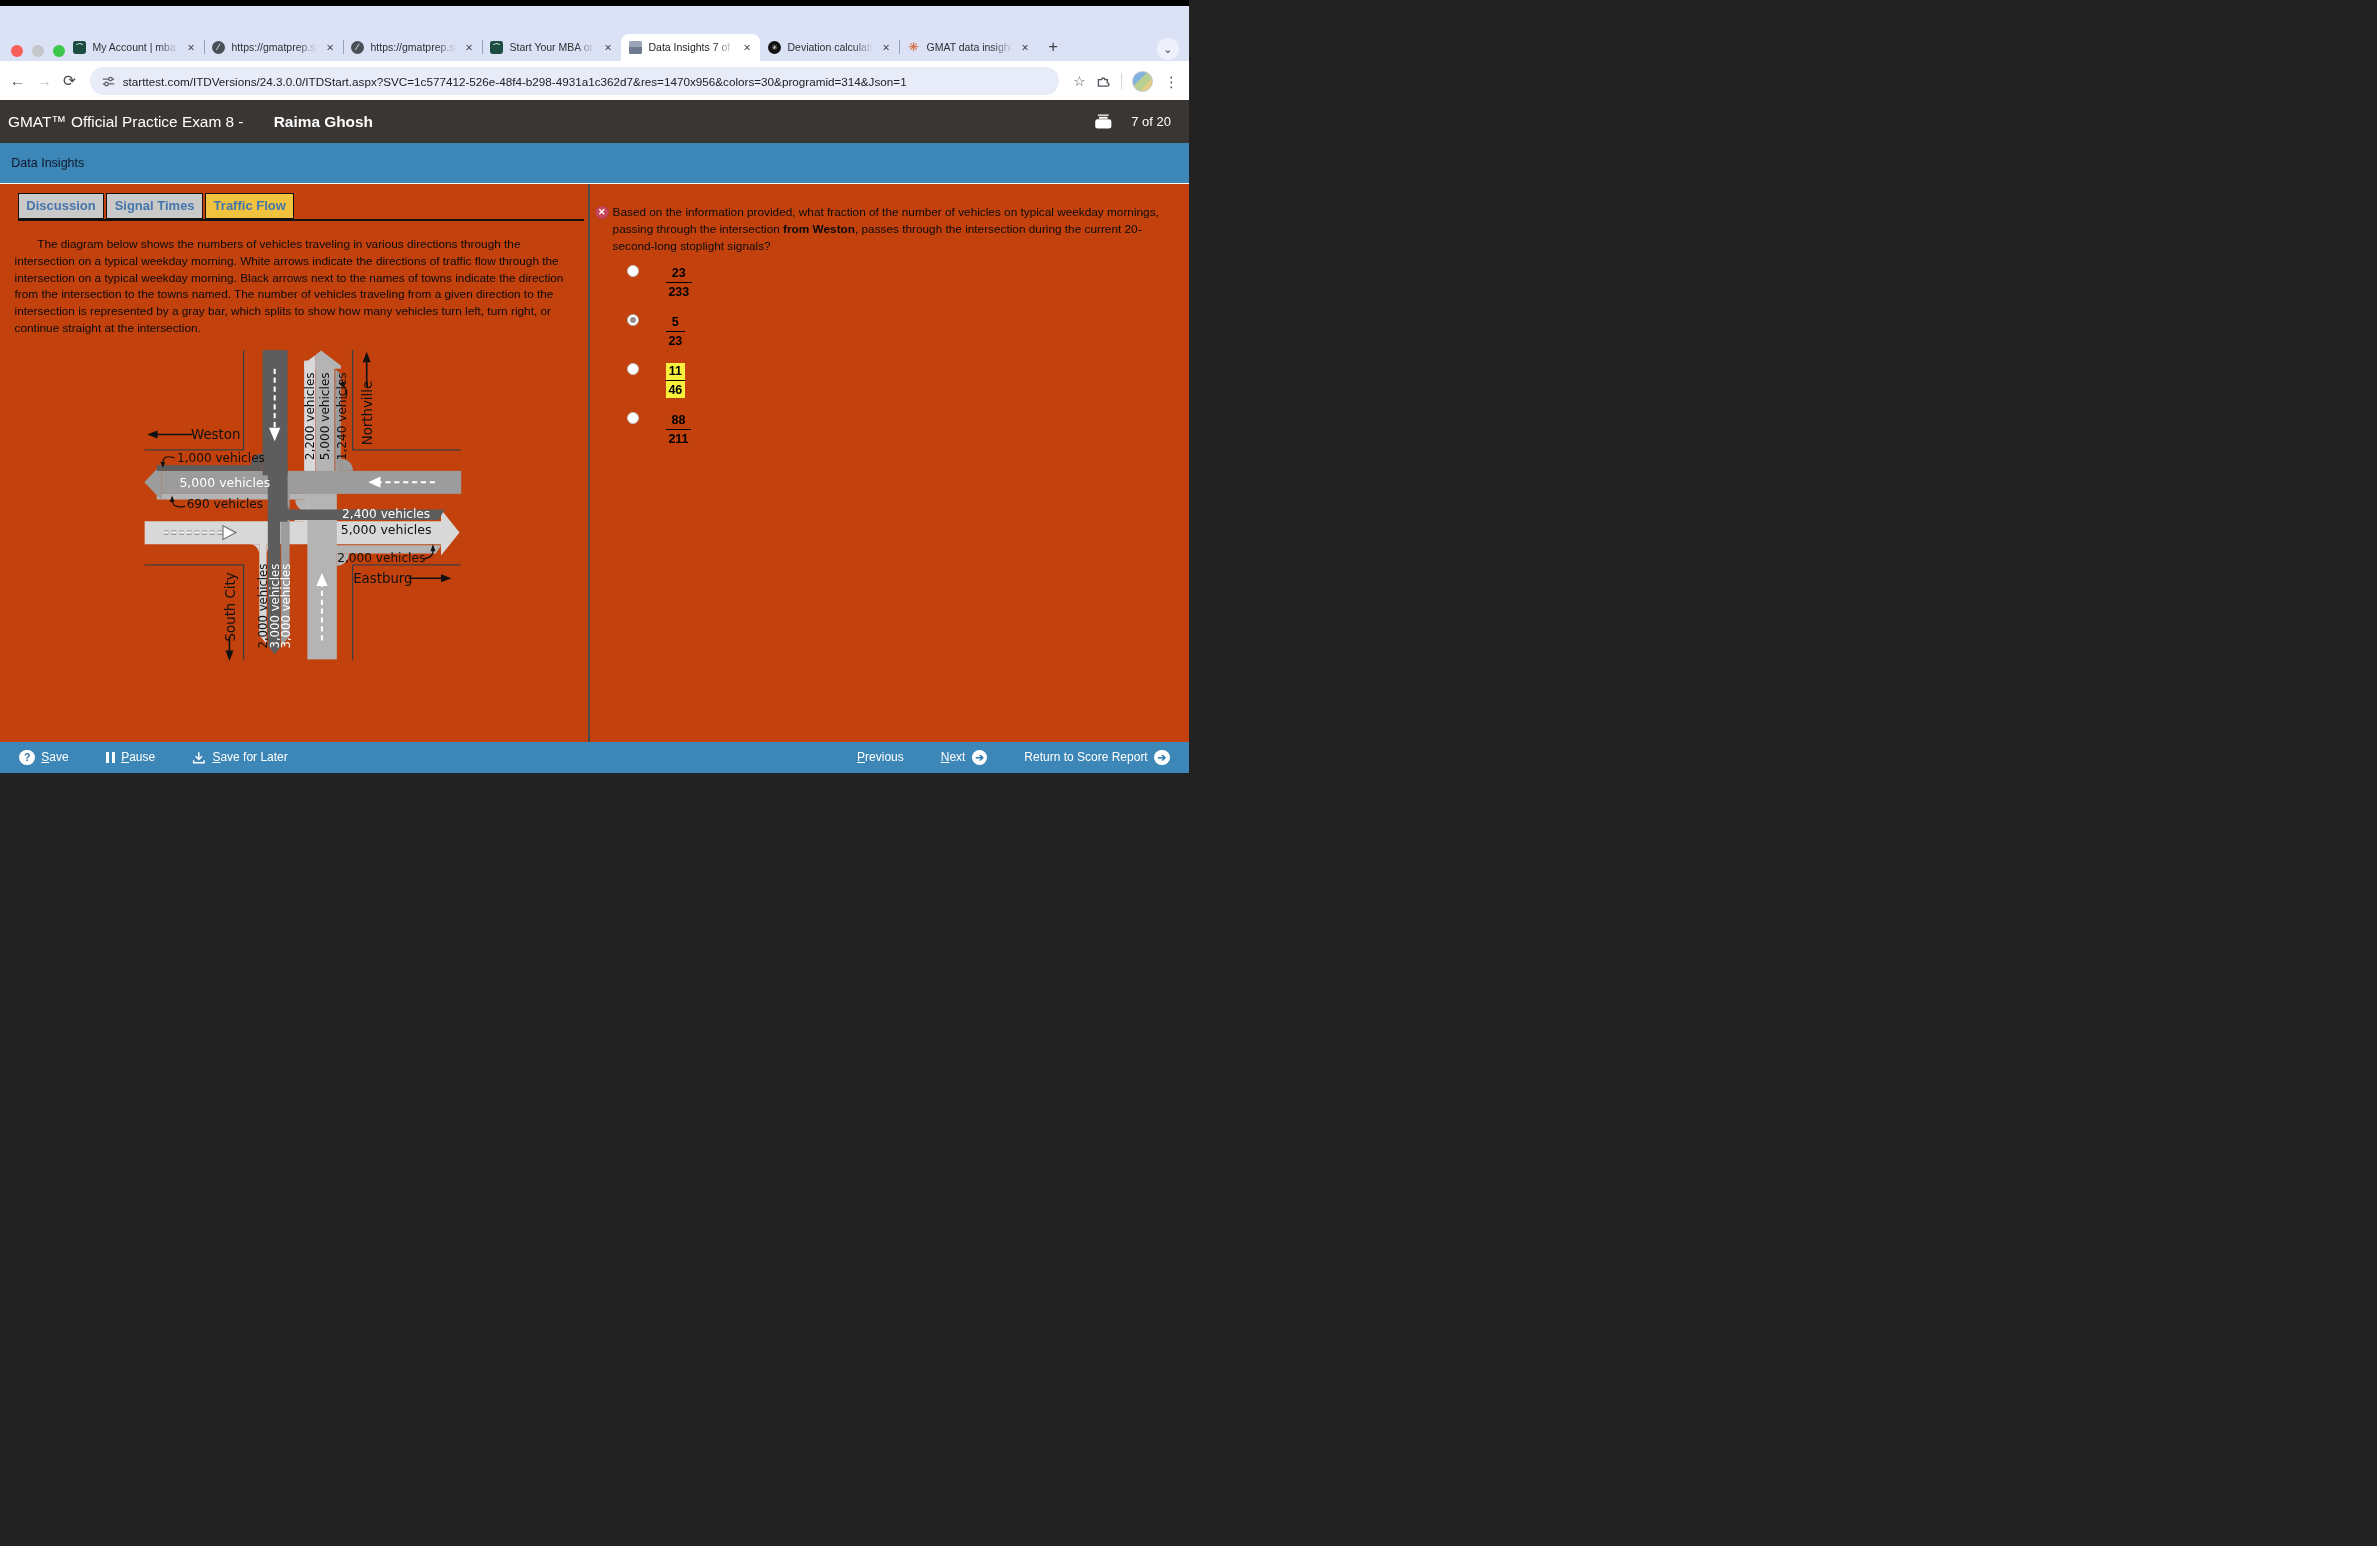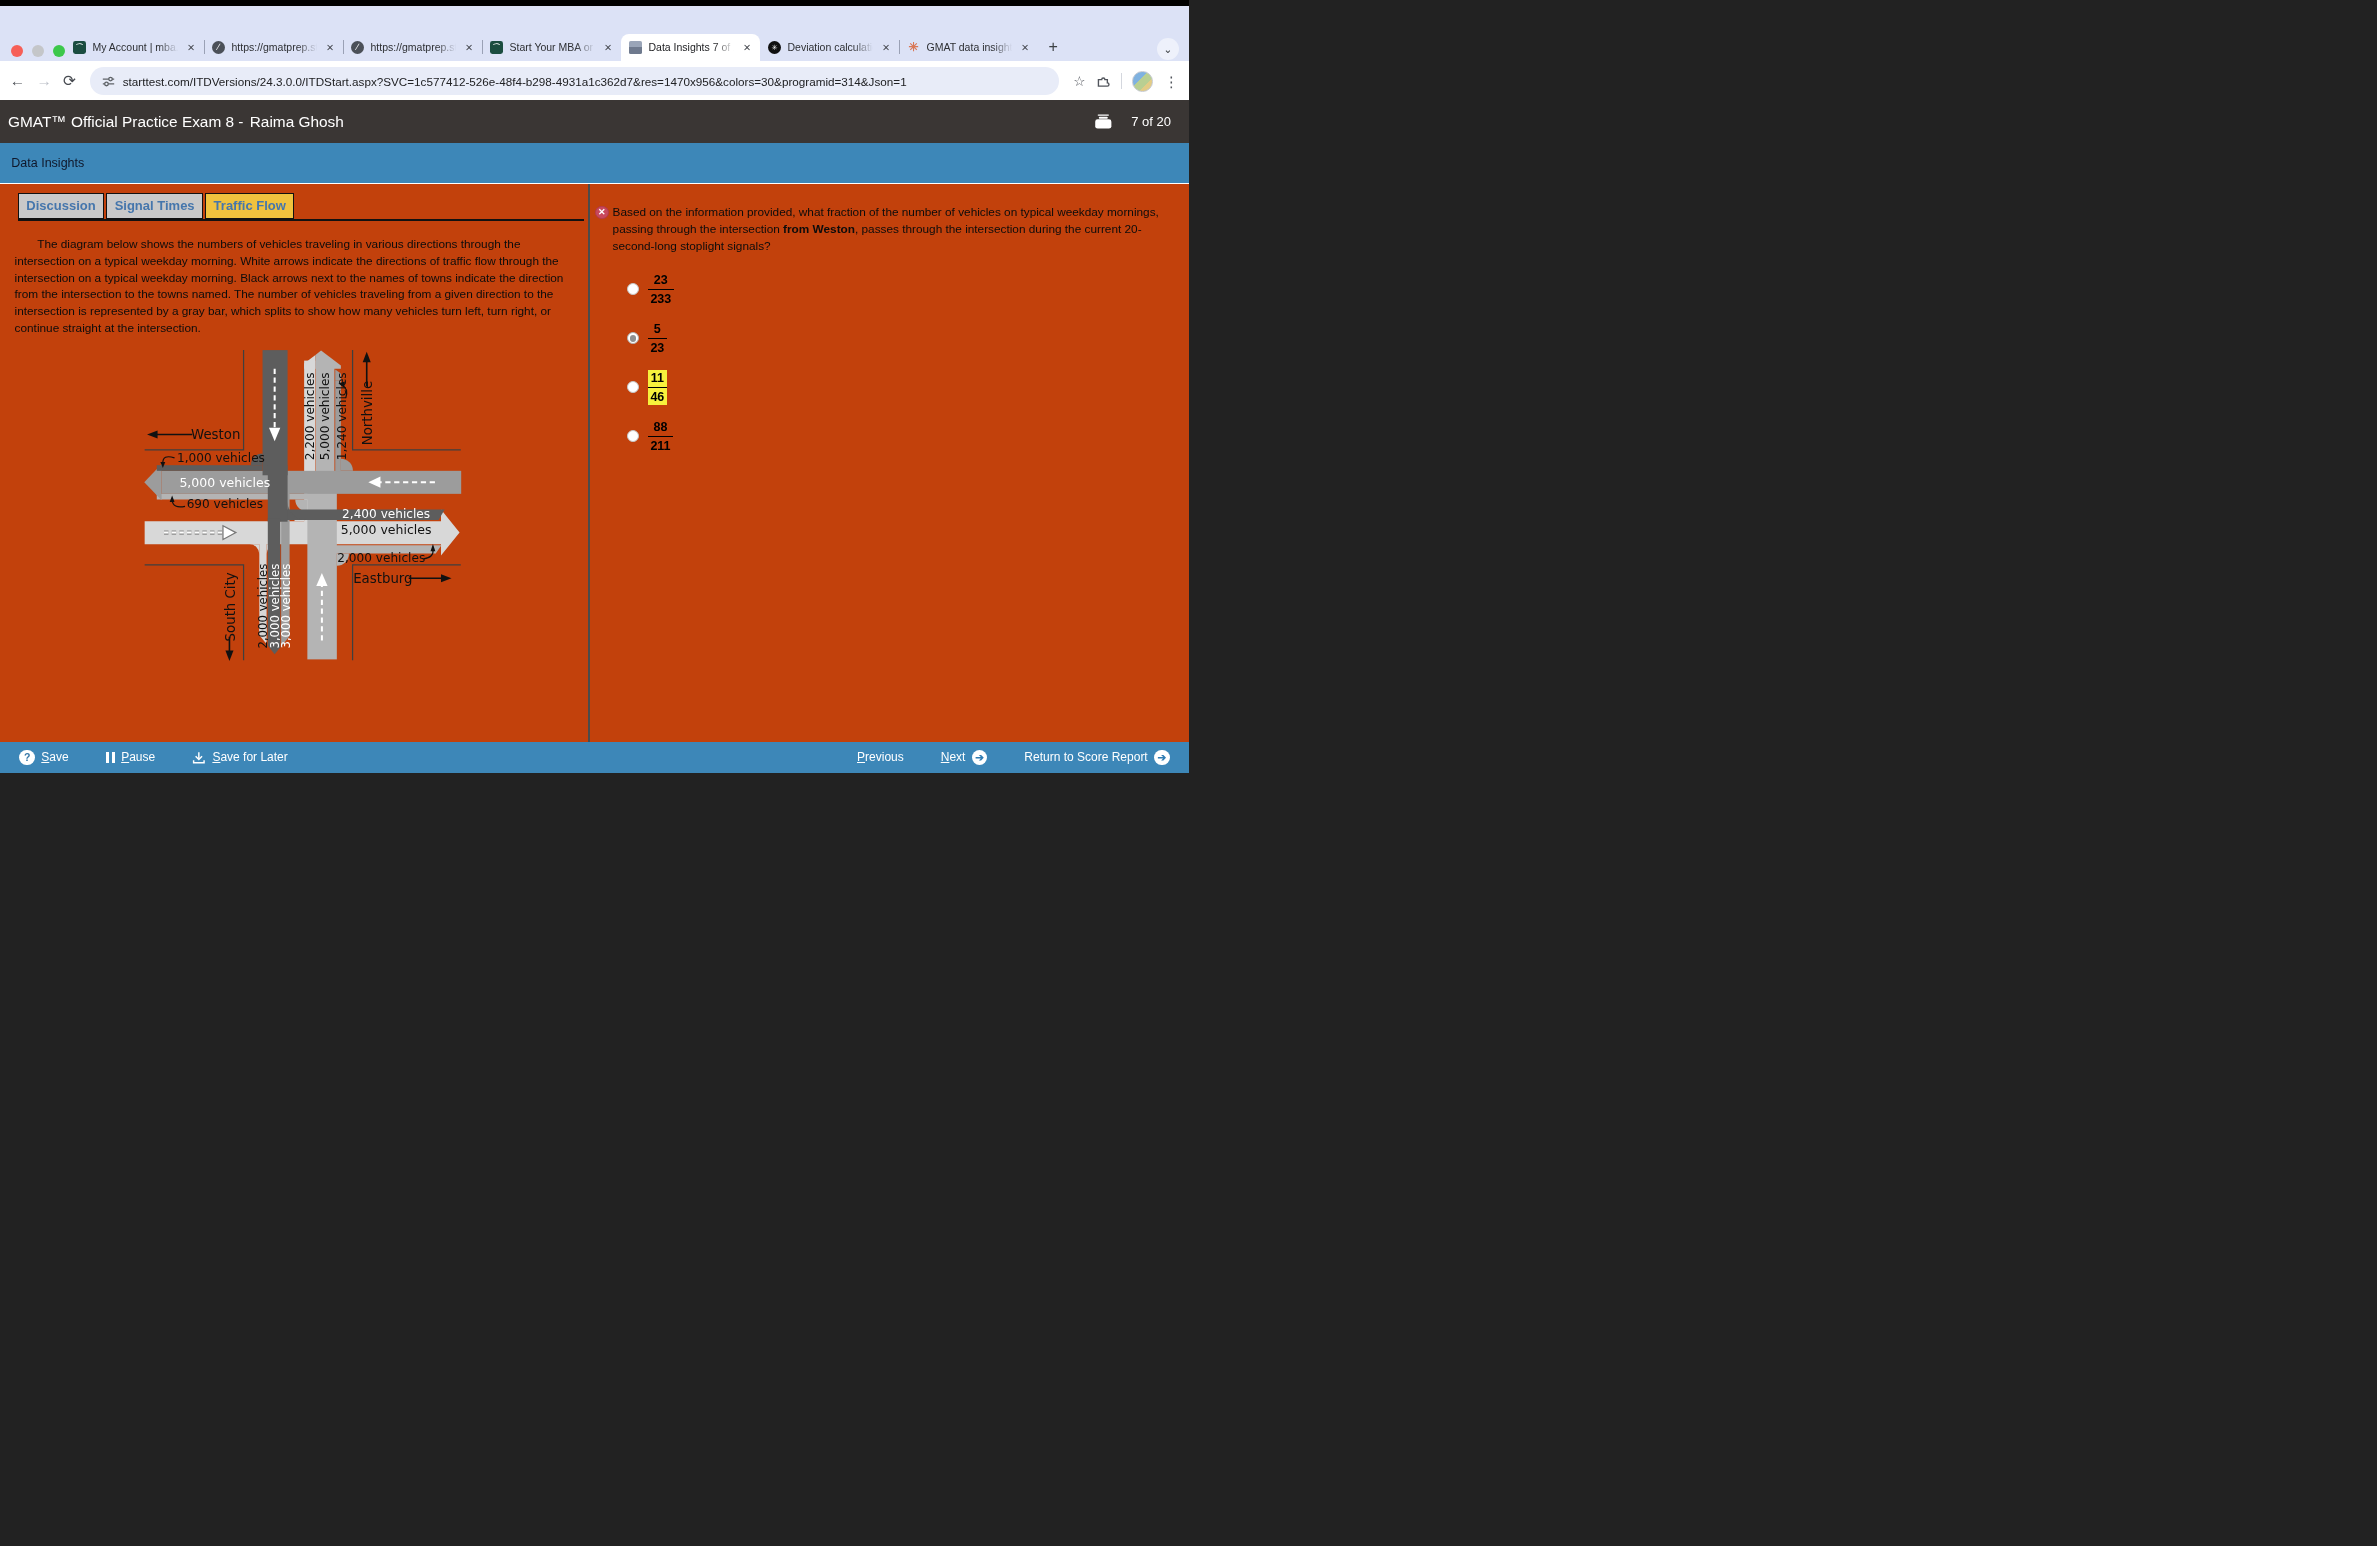--- a/index.html
+++ b/index.html
@@ -40,21 +40,21 @@
   .star{font-size:13.7px;color:#51555c}
   .vsep{width:0.8px;height:16px;background:#d4d7de}
   .avatar{width:21px;height:21px;border-radius:50%;
        background:linear-gradient(135deg,#7fb2e0 0 38%,#b9cf92 38% 66%,#e3cc86 66%);
        border:0.8px solid #c3c7cf;box-sizing:border-box}
   .dots{font-size:14.6px;color:#51555c;letter-spacing:0.8px}
   
   .exam-header{position:absolute;top:100px;left:0;right:0;height:43px;background:#3a3634;color:#fff;
        display:flex;align-items:center;justify-content:space-between;padding:0 18px 0 8px}
   .exam-title{font-size:15.4px}
-  .exam-title b{font-weight:normal;margin-left:2px}
+  .exam-title b{font-weight:bold;margin-left:26px}
   .prog{display:flex;gap:19px;font-size:13px;align-items:center}
   .section-bar{position:absolute;top:143px;left:0;right:0;height:40px;background:#3d87b8;color:#0f172a;
        display:flex;align-items:center;padding-left:11.3px;font-size:12.5px}
   
   .content{position:absolute;top:184px;bottom:31px;left:0;right:0;background:#c2410c}
   .divider{position:absolute;left:588px;top:0;bottom:0;width:1.6px;background:#4b4b4b}
   .src-tabs{position:absolute;left:18px;top:9px;width:566px;border-bottom:2.4px solid #111;display:flex;gap:2.4px}
   .src-tab{border:1.6px solid #111;background:#c9c9c9;color:#4576ac;font-weight:bold;font-size:13px;
        padding:4px 7.3px 4.9px;margin-bottom:0px;cursor:pointer}
   .src-tab.active{background:#f0c23e}
@@ -62,21 +62,21 @@
        font-size:11.8px;line-height:1.42;color:#0c0c0c}
   .diagram{position:absolute;left:139px;top:160px;width:323px;height:332px}
   .diagram text{font-family:"DejaVu Sans",sans-serif}
   .right-pane{position:absolute;left:590px;top:0;right:0;bottom:0}
   .question{display:flex;gap:4px;padding:20px 9.7px 0 4.9px;font-size:11.8px;line-height:1.45;color:#0c0c0c}
   .xmark{flex:0 0 auto;width:13.7px;height:13.7px;border-radius:50%;background:#c8485c;color:#fff;
        font-size:9px;font-weight:bold;display:flex;align-items:center;justify-content:center;
        margin-top:1.6px;border:0.8px solid #b23a4e;box-sizing:border-box}
   .question p{margin:0;width:561px}
   .options{margin:9.7px 0 0 37px}
-  .opt{display:flex;align-items:center;gap:9px;height:49px}
+  .opt{display:flex;align-items:flex-start;gap:27px;height:49px}
   .radio{width:12px;height:12px;border:1.6px solid #c6c6c6;border-radius:50%;background:#fff;
        position:relative;box-sizing:border-box;flex:0 0 auto}
   .radio.on{border-color:#b2b2b2}
   .radio.on::after{content:'';position:absolute;inset:1.6px;border-radius:50%;background:#8f8f8f}
   .frac{display:inline-block;text-align:center;font-size:12.5px;font-weight:bold;color:#000;line-height:1.3}
   .num{display:block;border-bottom:1.6px solid #000;padding:0 2.4px 0.8px}
   .den{display:block;padding:0.8px 2.4px 0}
   .hl{background:#f7f13d}
   
   .footer{position:absolute;left:0;right:0;bottom:0;height:31px;background:#3d87b8;color:#fff;

